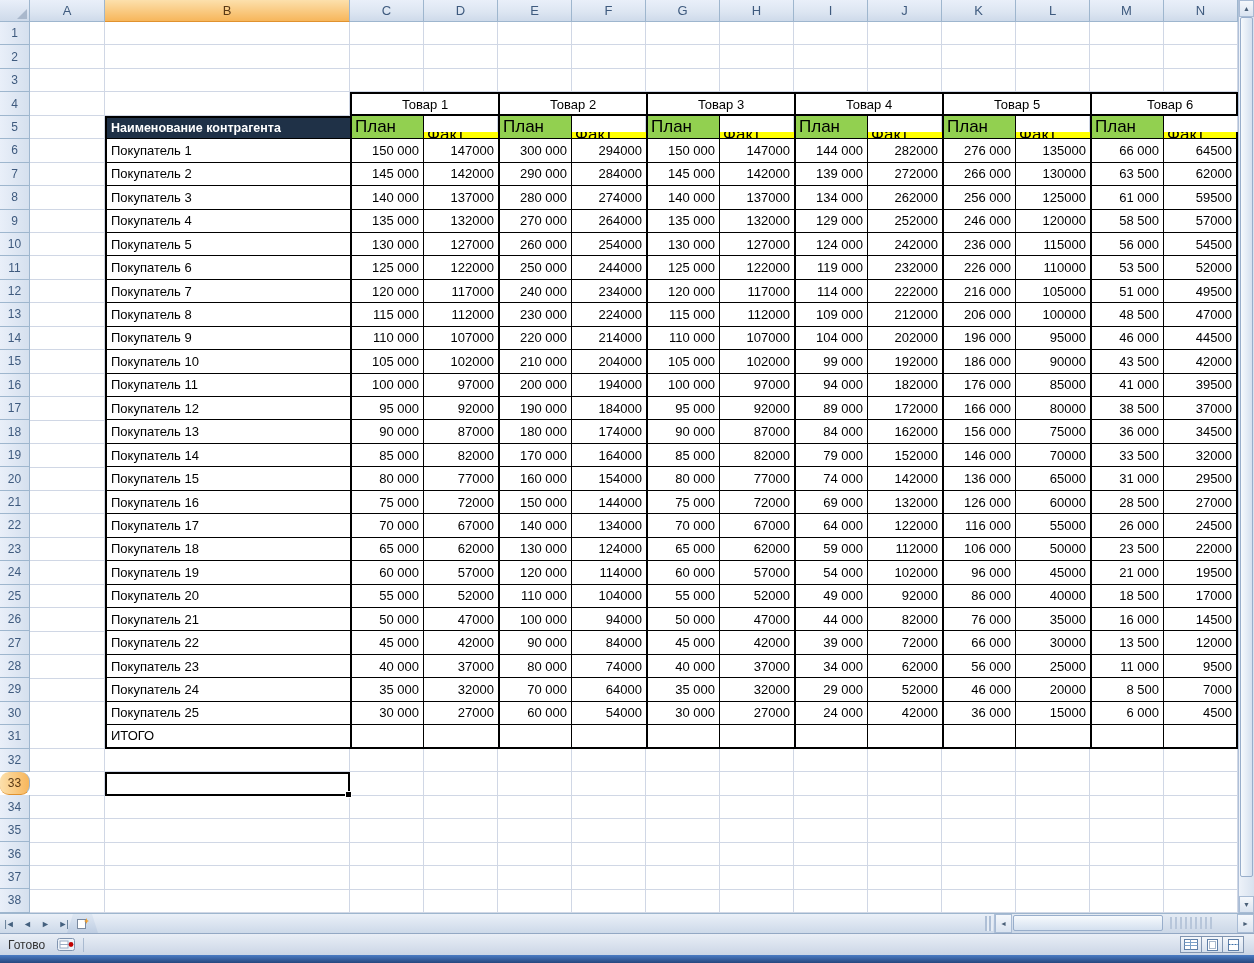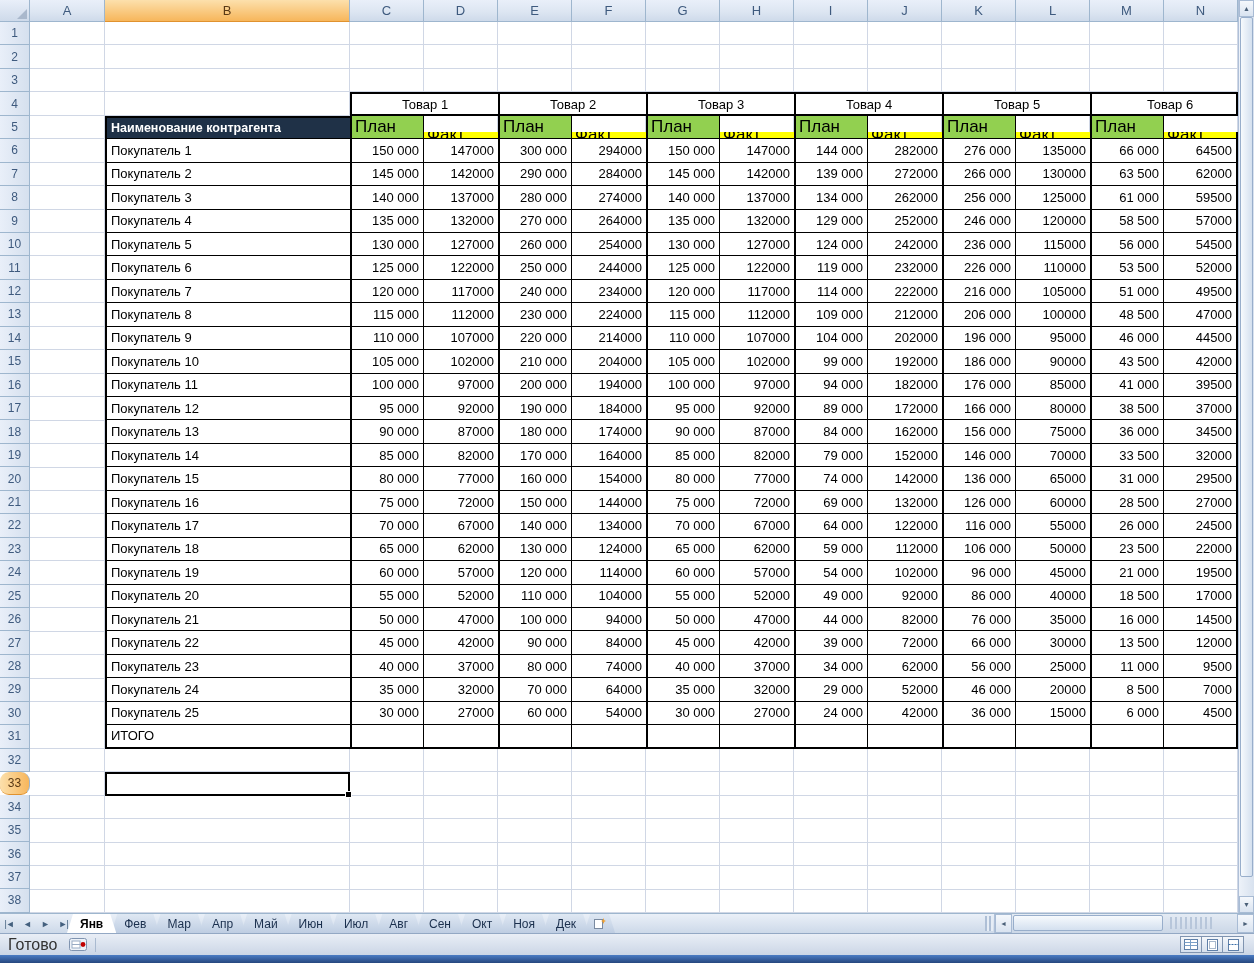--- a/index.html
+++ b/index.html
@@ -119,21 +119,21 @@
     background:linear-gradient(to bottom,#F5F8FC,#D9E3F0);border:1px solid #A8BBD4;box-sizing:border-box;}
   .h-track{flex:1;position:relative;}
   .h-thumb{position:absolute;left:1px;top:1px;height:16px;width:150px;box-sizing:border-box;
     background:linear-gradient(to bottom,#F7FAFD,#D4E0EF);border:1px solid #98AECB;border-radius:2px;}
   .h-grip{position:absolute;left:158px;top:3px;height:12px;width:42px;
     background:repeating-linear-gradient(to right,#B7C6DA 0 2px,transparent 2px 5px);}
 
   
   .status-bar{position:absolute;top:933px;left:0;width:1254px;height:22px;box-sizing:border-box;
     background:linear-gradient(to bottom,#E9EEF6,#CBD6E6);border-top:1px solid #93A8C4;
-    display:flex;align-items:center;font-size:16px;color:#333;}
+    display:flex;align-items:center;font-size:12px;color:#333;}
   .status-ready{padding:0 10px 0 8px;}
   .status-sep{width:1px;height:14px;background:#A9BAD0;margin:0 6px;}
   .macro-btn{width:22px;height:16px;display:flex;align-items:center;justify-content:center;}
   .view-group{margin-left:auto;margin-right:10px;display:flex;}
   .view-btn{width:22px;height:17px;box-sizing:border-box;border:1px solid #8094B0;margin-left:-1px;
     background:linear-gradient(to bottom,#F4F7FB,#D6E0EE);display:flex;align-items:center;justify-content:center;}
 
   
   .bottom-strip{position:absolute;top:955px;left:0;width:1254px;height:8px;
     background:linear-gradient(to bottom,#4A7CC4,#26477E);}
@@ -576,34 +576,20 @@
       <div class="v-thumb"></div>
     </div>
     <div class="v-btn">▼</div>
   </div>
 
   <div class="tab-bar">
     <div class="nav-btn">|◄</div>
     <div class="nav-btn">◄</div>
     <div class="nav-btn">►</div>
     <div class="nav-btn">►|</div>
-    <span style="display:flex;">
-        <div class="tab active">Янв</div>
-        <div class="tab">Фев</div>
-        <div class="tab">Мар</div>
-        <div class="tab">Апр</div>
-        <div class="tab">Май</div>
-        <div class="tab">Июн</div>
-        <div class="tab">Июл</div>
-        <div class="tab">Авг</div>
-        <div class="tab">Сен</div>
-        <div class="tab">Окт</div>
-        <div class="tab">Ноя</div>
-        <div class="tab">Дек</div>
-      </span>
     <div class="insert-tab">
       <svg width="13" height="13">
         <rect x="1.5" y="2.5" width="8" height="9" fill="#FFFFFF" stroke="#7A8AA0"></rect>
         <path d="M10.5 1 L11.3 3.2 L13 4 L11.3 4.8 L10.5 7 L9.7 4.8 L8 4 L9.7 3.2 Z" fill="#F0A030"></path>
       </svg>
     </div>
     <div class="tab-spacer"></div>
     <div class="tab-splitter"></div>
     <div class="h-scroll">
       <div class="h-btn">◄</div>

